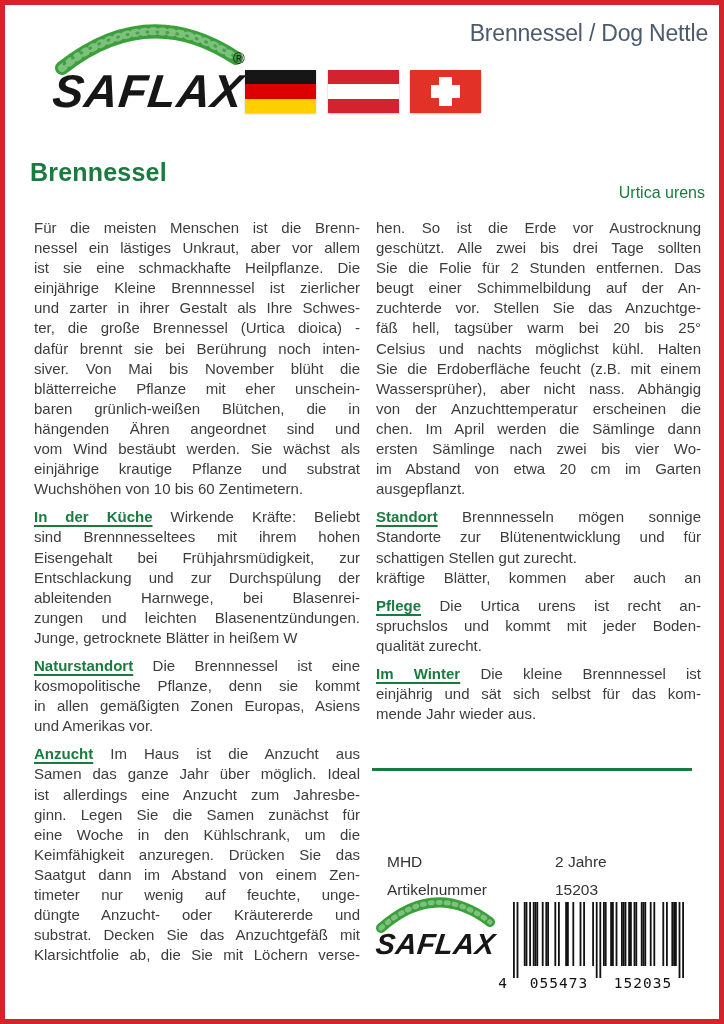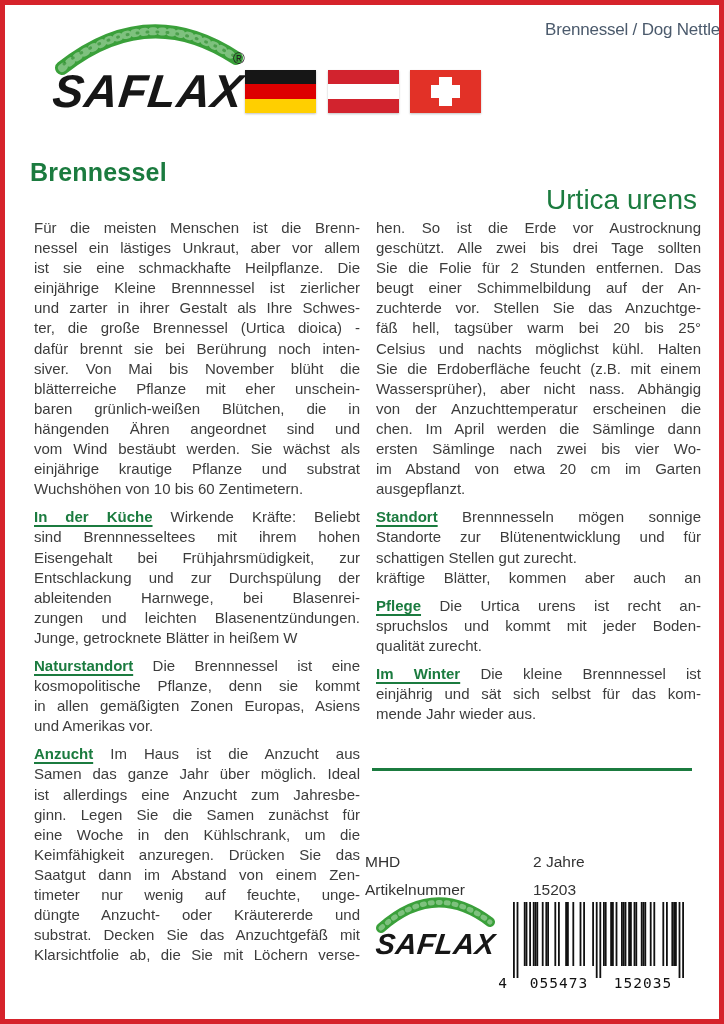--- a/index.html
+++ b/index.html
@@ -11,22 +11,22 @@
     --bar:#111111;
   }
   html,body{margin:0;padding:0;background:#888;}
   .page{
     position:relative;width:724px;height:1024px;background:#ffffff;
     font-family:"Liberation Sans","DejaVu Sans",sans-serif;
     overflow:hidden;
   }
   .border-overlay{position:absolute;inset:0;border:5px solid var(--red);pointer-events:none;z-index:50;}
   .top-right-label{
-    position:absolute;top:20px;right:4px;
-    font-size:17px;color:var(--slate);letter-spacing:-0.2px;
+    position:absolute;top:20px;right:16px;
+    font-size:23px;color:var(--slate);letter-spacing:-0.2px;
   }
   
   .logo-arc{position:absolute;left:48px;top:18px;width:200px;height:58px;}
   .logo-text{
     position:absolute;left:50px;top:64px;width:190px;
     font-size:46px;font-weight:bold;font-style:italic;color:#161616;
     transform:skewX(-7deg);transform-origin:left bottom;letter-spacing:1px;white-space:nowrap;
   }
   .logo-reg{position:absolute;left:233px;top:50px;font-size:16px;color:#222;}
   .logo-arc-small{position:absolute;left:372px;top:892px;width:126px;height:42px;}
@@ -41,37 +41,37 @@
   .flag-at{left:328px;background:linear-gradient(#d2232e 33.4%,#ffffff 33.4% 66.7%,#d2232e 66.7%);}
   .flag-ch{left:410px;background:#e23127;}
   .flag-ch .ch-v{position:absolute;left:29px;top:7px;width:13px;height:29px;background:#fff;}
   .flag-ch .ch-h{position:absolute;left:21px;top:15px;width:29px;height:13px;background:#fff;}
   
   .title-de{
     position:absolute;left:30px;top:158px;margin:0;
     font-size:25px;font-weight:bold;color:var(--green);letter-spacing:.2px;
   }
   .title-latin{
-    position:absolute;left:372px;top:184px;width:325px;text-align:right;
-    font-size:28px;color:var(--green);
+    position:absolute;left:380px;top:184px;width:325px;text-align:right;
+    font-size:16px;color:var(--green);
   }
   
   .col{position:absolute;top:218px;font-size:15px;line-height:20.1px;color:var(--body);}
   .col-left{left:34px;width:326px;}
   .col-right{left:376px;width:325px;}
   .section{margin-bottom:8px;}
   .line{text-align:justify;text-align-last:justify;text-justify:inter-word;}
   .line.last{text-align-last:left;}
   .sec-heading{
     color:var(--green);font-weight:bold;
     text-decoration:underline;text-decoration-thickness:2px;text-underline-offset:3px;
   }
   
   .rule{position:absolute;left:372px;top:768px;width:320px;height:3px;background:var(--green);}
-  .info-table{position:absolute;left:365px;top:848px;width:320px;font-size:15.5px;color:#333;}
+  .info-table{position:absolute;left:387px;top:848px;width:320px;font-size:15.5px;color:#333;}
   .info-row{display:flex;height:28px;align-items:center;}
   .info-label{width:168px;}
   .barcode-svg{position:absolute;left:496px;top:898px;width:212px;height:94px;}
 </style>
 </head>
 <body>
 
 <div class="page">
 
   <div class="top-right-label">Brennessel / Dog Nettle</div>

